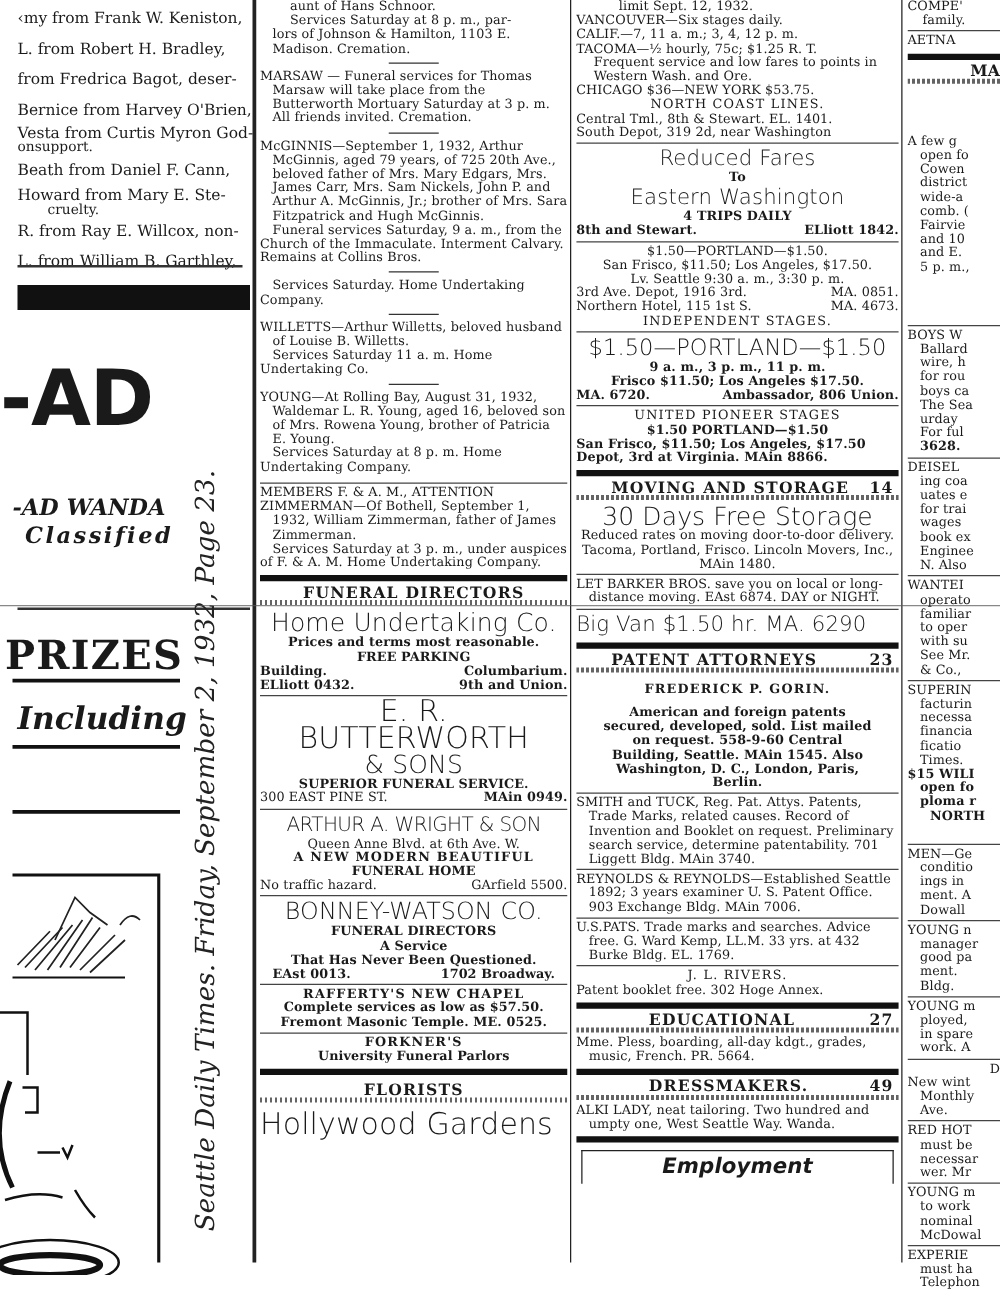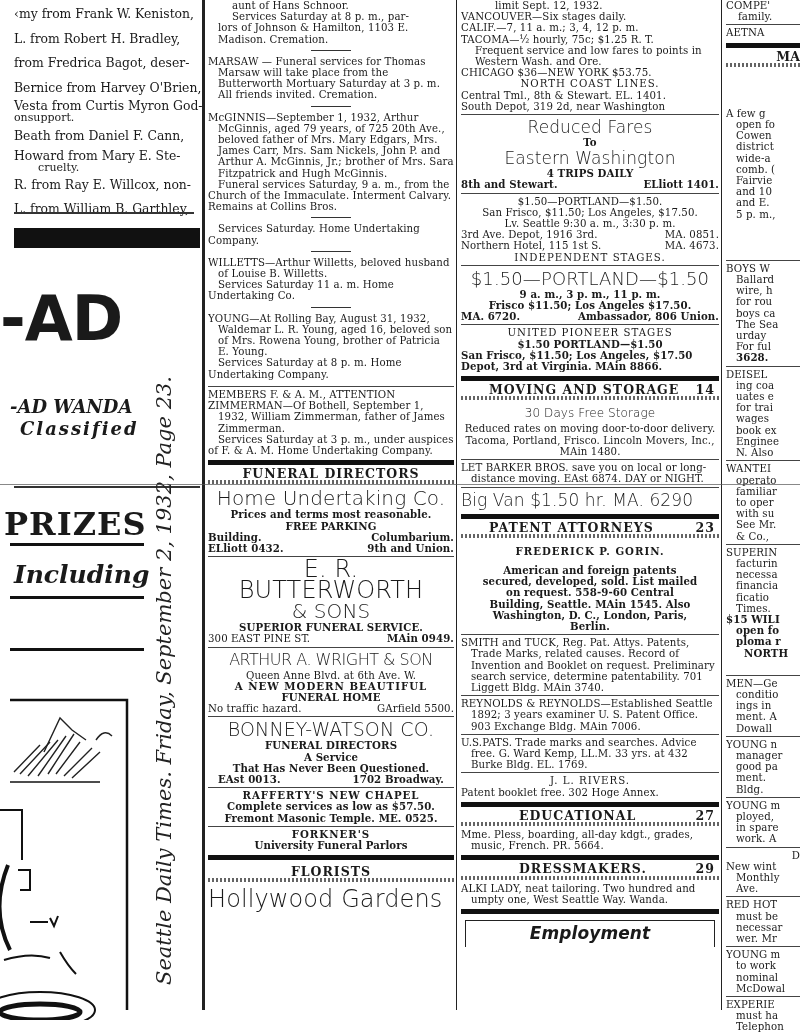--- a/index.html
+++ b/index.html
@@ -182,21 +182,21 @@
   <div class="c" style="letter-spacing:1px;">NORTH COAST LINES.</div>
   <div>Central Tml., 8th &amp; Stewart. EL. 1401.</div>
   <div>South Depot, 319 2d, near Washington</div>
   <div class="thin"></div>
   <div class="sans-big" style="font-size:17px;line-height:20px;">Reduced Fares</div>
   <div class="c b">To</div>
   <div class="sans-big" style="font-size:17px;line-height:20px;">Eastern Washington</div>
   <div class="c b">4 TRIPS DAILY</div>
   <div class="row2 b">
       <span>8th and Stewart.</span>
-      <span>ELliott 1401.</span>
+      <span>ELliott 1842.</span>
     </div>
   <div class="thin"></div>
   <div class="c">$1.50—PORTLAND—$1.50.</div>
   <div class="c">San Frisco, $11.50; Los Angeles, $17.50.</div>
   <div class="c">Lv. Seattle 9:30 a. m., 3:30 p. m.</div>
   <div class="row2">
       <span>3rd Ave. Depot, 1916 3rd.</span>
       <span>MA. 0851.</span>
     </div>
   <div class="row2">
@@ -216,21 +216,21 @@
   <div class="c" style="letter-spacing:1px;">UNITED PIONEER STAGES</div>
   <div class="c b">$1.50 PORTLAND—$1.50</div>
   <div class="b">San Frisco, $11.50; Los Angeles, $17.50</div>
   <div class="b">Depot, 3rd at Virginia. MAin 8866.</div>
   <div class="heavy"></div>
   <div class="sec-head">
       <span>MOVING AND STORAGE</span>
       <span>14</span>
     </div>
   <div class="wavy"></div>
-  <div class="sans-big" style="font-size:12px;line-height:20px;">30 Days Free Storage</div>
+  <div class="sans-big" style="font-size:20px;line-height:20px;">30 Days Free Storage</div>
   <p class="c">Reduced rates on moving door-to-door delivery. Tacoma, Portland, Frisco. Lincoln Movers, Inc., MAin 1480.</p>
   <div class="thin"></div>
   <p class="hang">LET BARKER BROS. save you on local or long-distance moving. EAst 6874. DAY or NIGHT.</p>
   <div class="thin"></div>
   <div class="sans-big" style="font-size:17px;line-height:20px;text-align:left;">Big Van $1.50 hr. MA. 6290</div>
   <div class="heavy"></div>
   <div class="sec-head">
       <span>PATENT ATTORNEYS</span>
       <span>23</span>
     </div>
@@ -249,21 +249,21 @@
   <div class="heavy"></div>
   <div class="sec-head" style="padding-left:58px;">
       <span>EDUCATIONAL</span>
       <span>27</span>
     </div>
   <div class="wavy"></div>
   <p class="hang">Mme. Pless, boarding, all-day kdgt., grades, music, French. PR. 5664.</p>
   <div class="heavy"></div>
   <div class="sec-head" style="padding-left:58px;">
       <span>DRESSMAKERS.</span>
-      <span>29</span>
+      <span>49</span>
     </div>
   <div class="wavy"></div>
   <p class="hang">ALKI LADY, neat tailoring. Two hundred and umpty one, West Seattle Way. Wanda.</p>
   <div class="heavy"></div>
   <div style="border:1px solid #222;border-bottom:none;margin:6px 4px 0 4px;height:26px;">
     <div style="text-align:center;font-family:'DejaVu Sans',sans-serif;font-weight:bold;font-style:italic;font-size:17px;line-height:24px;">Employment</div>
   </div>
 </div>
 
 <div class="col txt" style="left:726px;width:74px;height:1033px;white-space:nowrap;">

